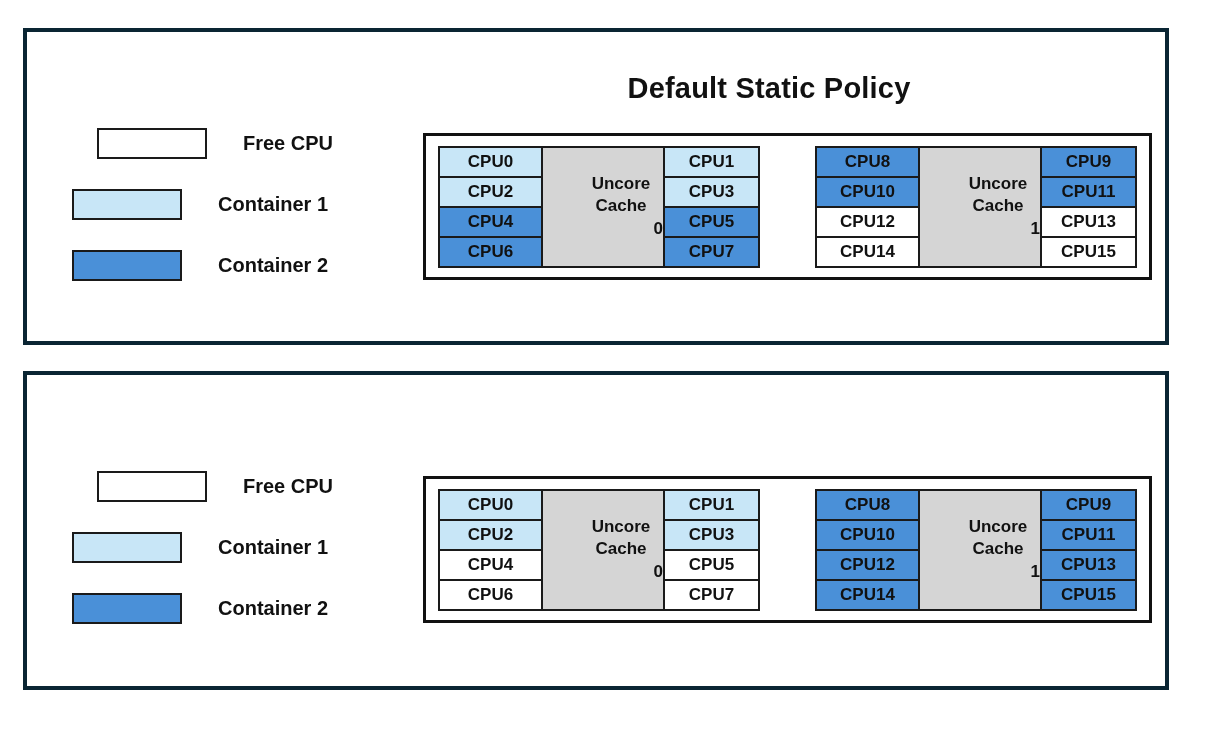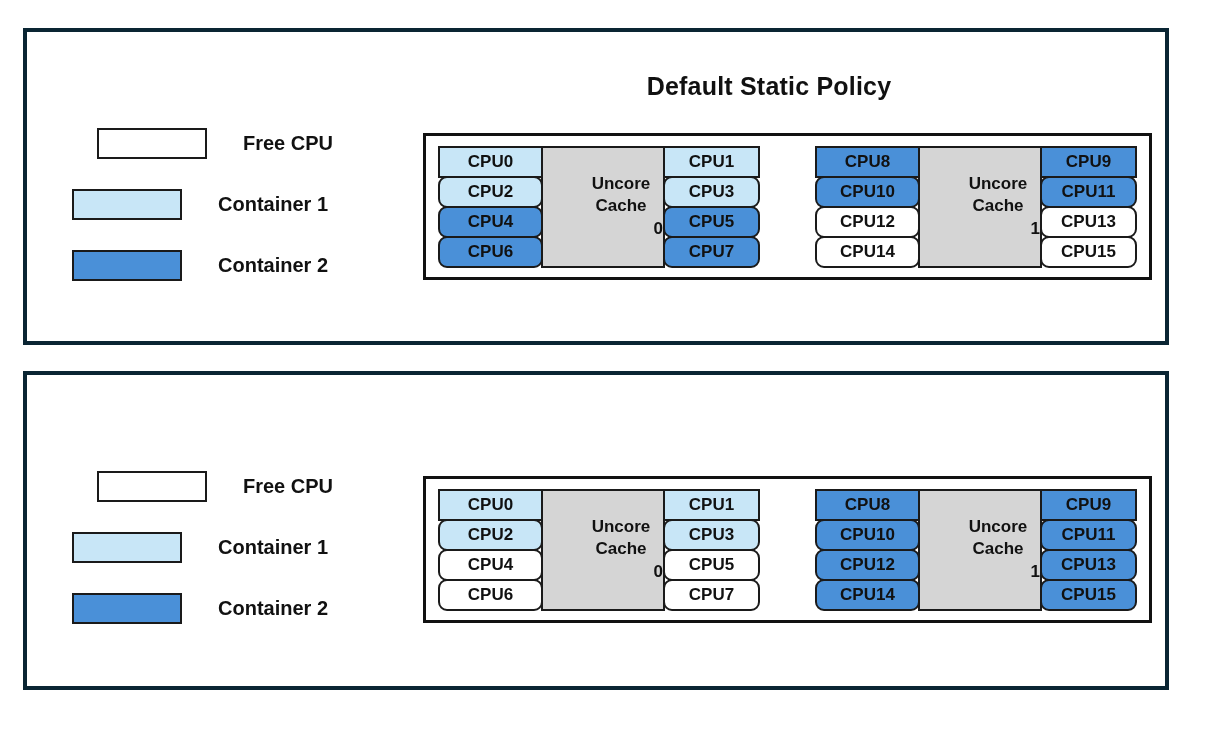--- a/index.html
+++ b/index.html
@@ -9,21 +9,21 @@
     overflow:hidden;
   }
   .panel{
     position:absolute;left:23px;width:1146px;box-sizing:border-box;
     border:4px solid var(--panel-border,#0a2533);background:#ffffff;
   }
   #panel1{top:28px;height:317px;}
   #panel2{top:371px;height:319px;}
   .title{
     position:absolute;left:396px;width:692px;margin:0;
-    text-align:center;font-size:25px;font-weight:bold;letter-spacing:.2px;
+    text-align:center;font-size:29px;font-weight:bold;letter-spacing:.2px;
   }
   #panel1 .title{top:40px;}
   #panel2 .title{top:44px;}
   .legend{position:absolute;left:45px;top:96px;width:340px;height:155px;}
   .legend-item{position:absolute;left:0;display:flex;align-items:center;}
   .legend-item.row0{top:0;padding-left:25px;}
   .legend-item.row1{top:61px;}
   .legend-item.row2{top:122px;}
   .swatch{
     width:110px;height:31px;box-sizing:border-box;
@@ -38,21 +38,21 @@
   }
   .group{display:flex;align-items:center;}
   .cpu-col{display:flex;flex-direction:column;}
   .col-left{width:105px;}
   .col-right{width:97px;}
   .cpu-cell{
     height:32px;box-sizing:border-box;border:2px solid var(--cell-border,#111);
     display:flex;align-items:center;justify-content:center;
     font-size:17px;font-weight:bold;background:#fff;
   }
-  .cpu-cell + .cpu-cell{margin-top:-2px;border-radius:9px;}
+  .cpu-cell + .cpu-cell{margin-top:-2px;}
   .cache{
     width:124px;height:122px;margin:0 -2px;box-sizing:border-box;
     border:2px solid var(--cell-border,#111);
     background:var(--cache-fill,#d5d5d5);
     display:flex;flex-direction:column;align-items:flex-end;justify-content:center;
     font-size:17px;font-weight:bold;text-align:center;line-height:1.3;
   }
   .cache-label{width:84px;}
 </style>
 </head>

